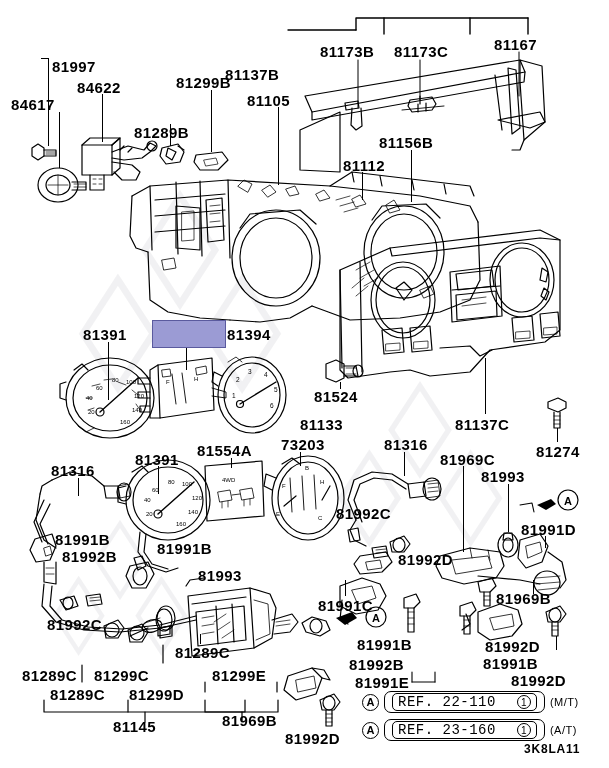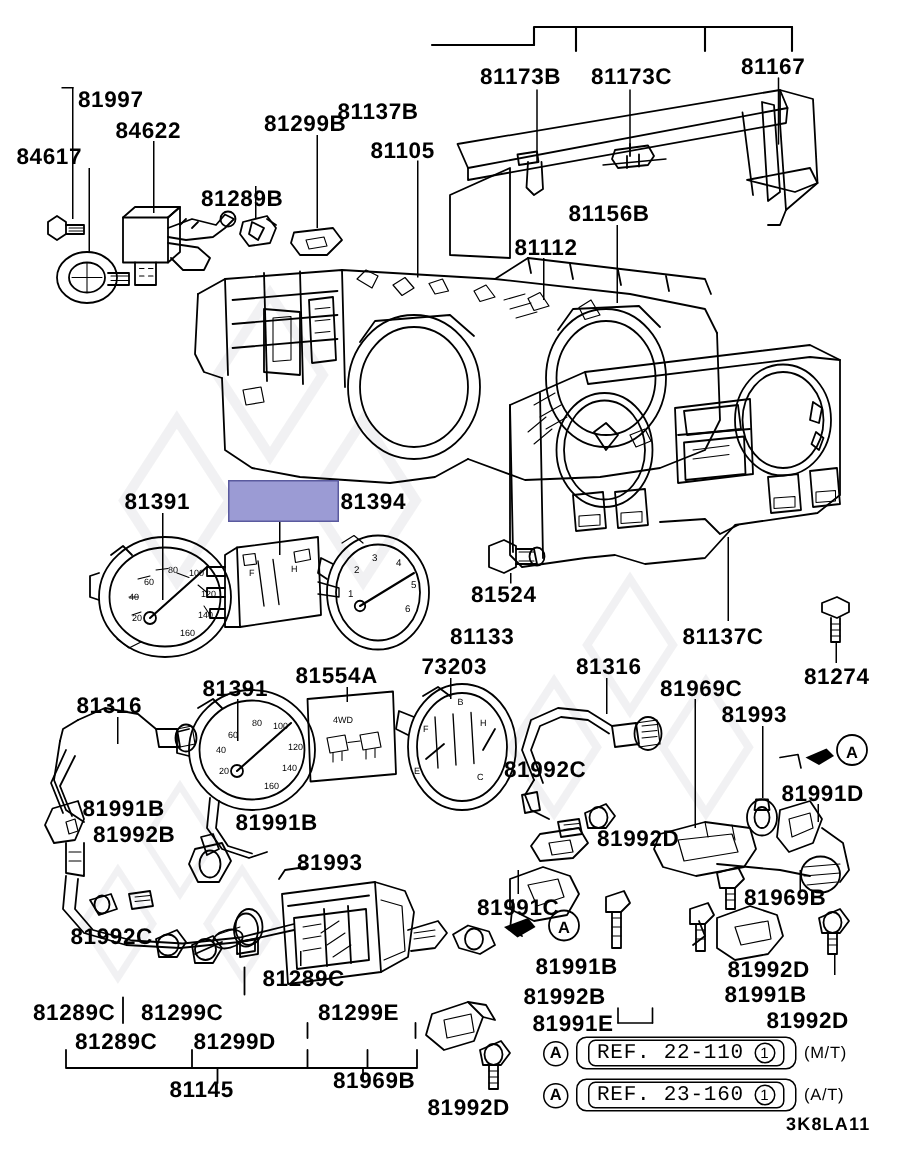--- a/index.html
+++ b/index.html
@@ -66,21 +66,21 @@
     display: flex; align-items: center; gap: 7px;
     font-family: "Liberation Mono", monospace;
     font-size: 14px;
     letter-spacing: 0.5px;
     background: #fff;
   }
   .ref-pill .inner {
     border: 1px solid #000;
     border-radius: 5px;
     padding: 0px 5px;
-    display: flex; align-items: center; gap: 7px;
+    display: flex; align-items: center; gap: 21px;
   }
   .circ-1 {
     width: 14px; height: 14px;
     border: 1.2px solid #000;
     border-radius: 50%;
     display: flex; align-items: center; justify-content: center;
     font-family: "Liberation Sans", sans-serif;
     font-size: 10px;
     box-sizing: border-box;
   }

